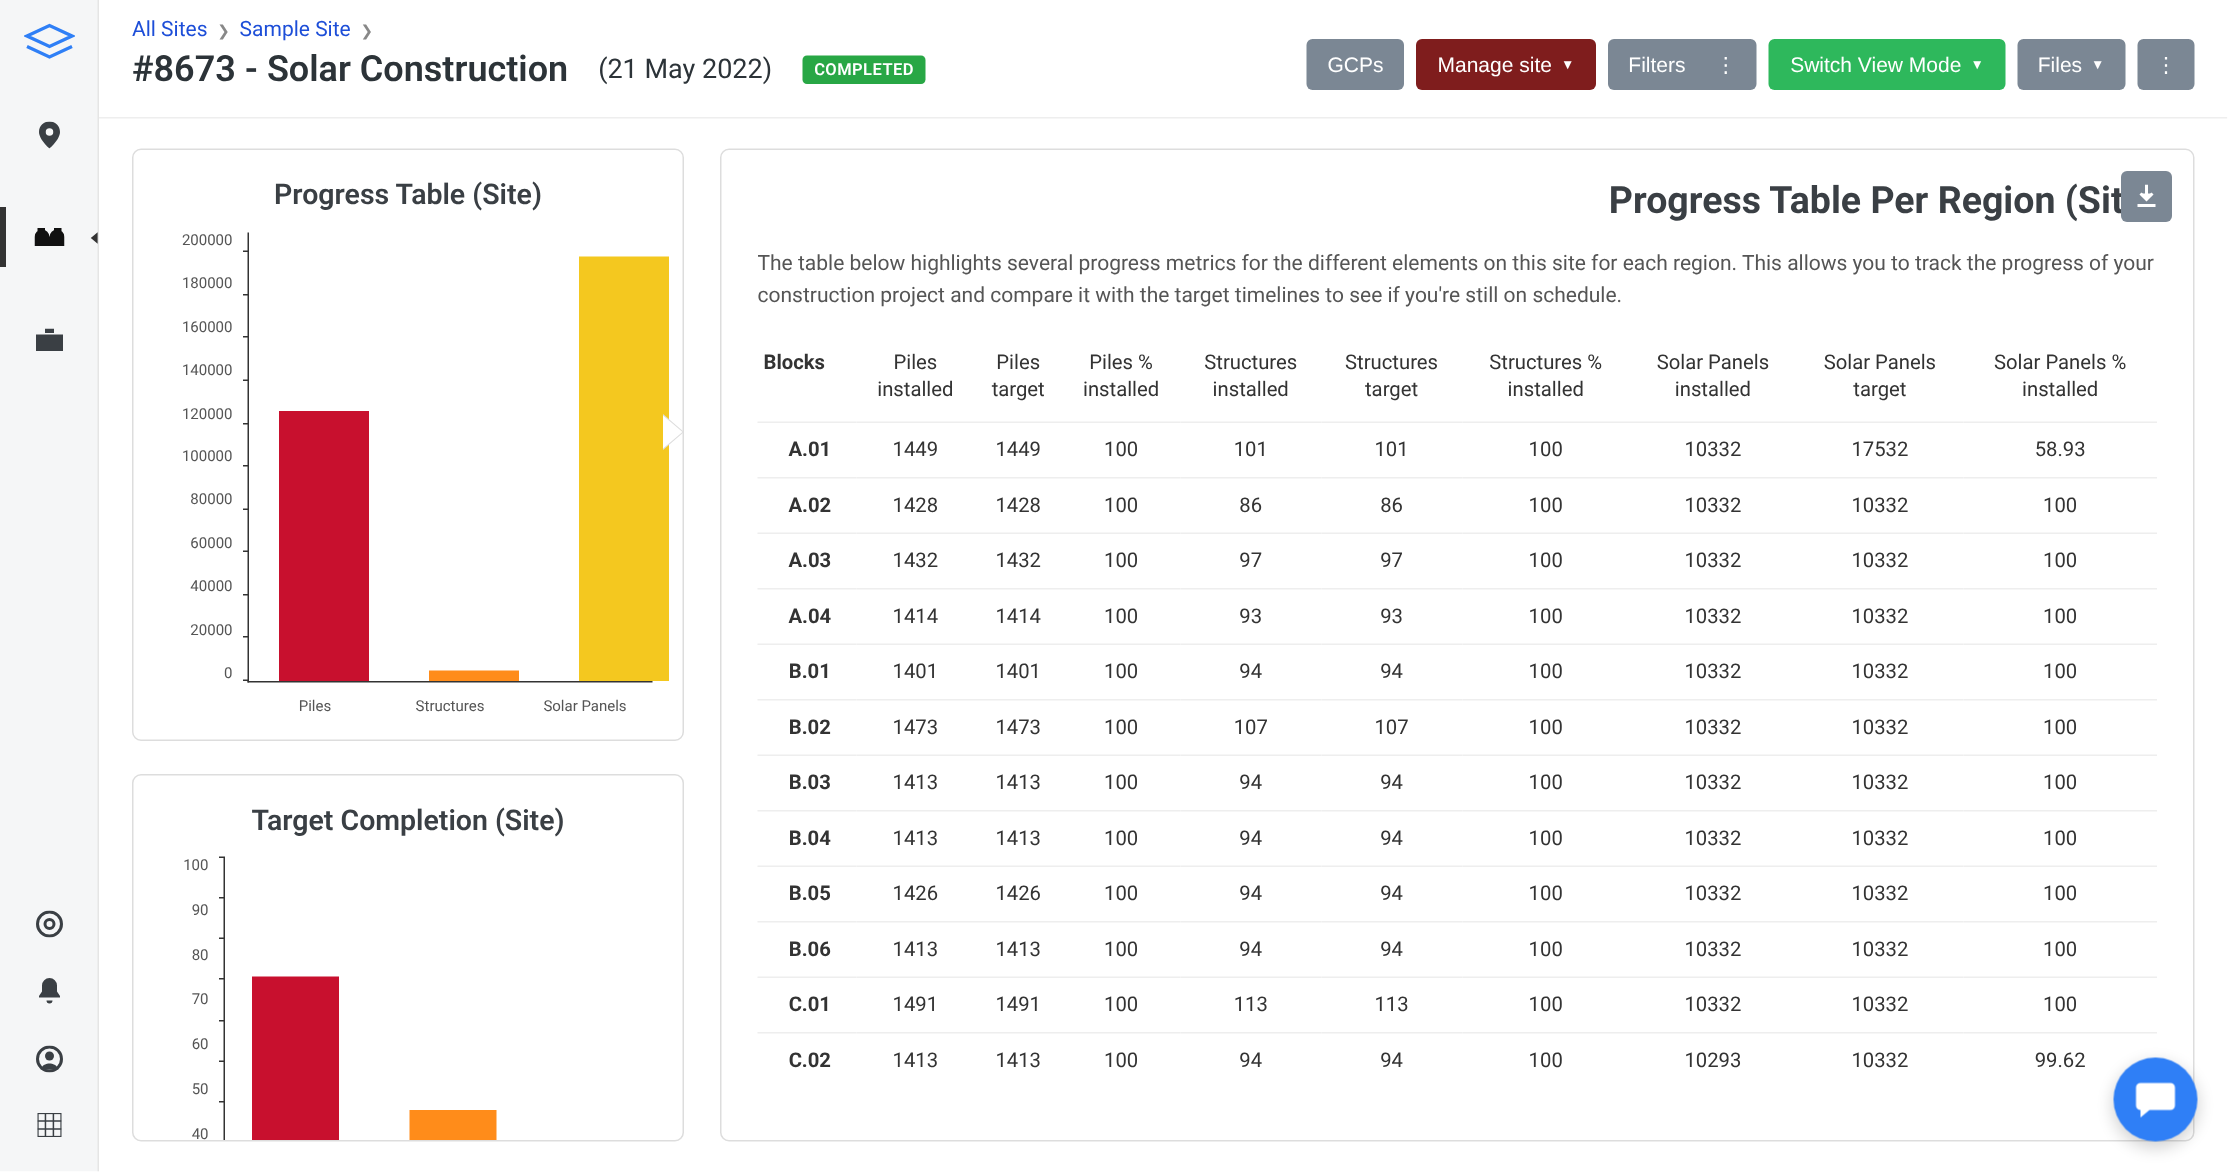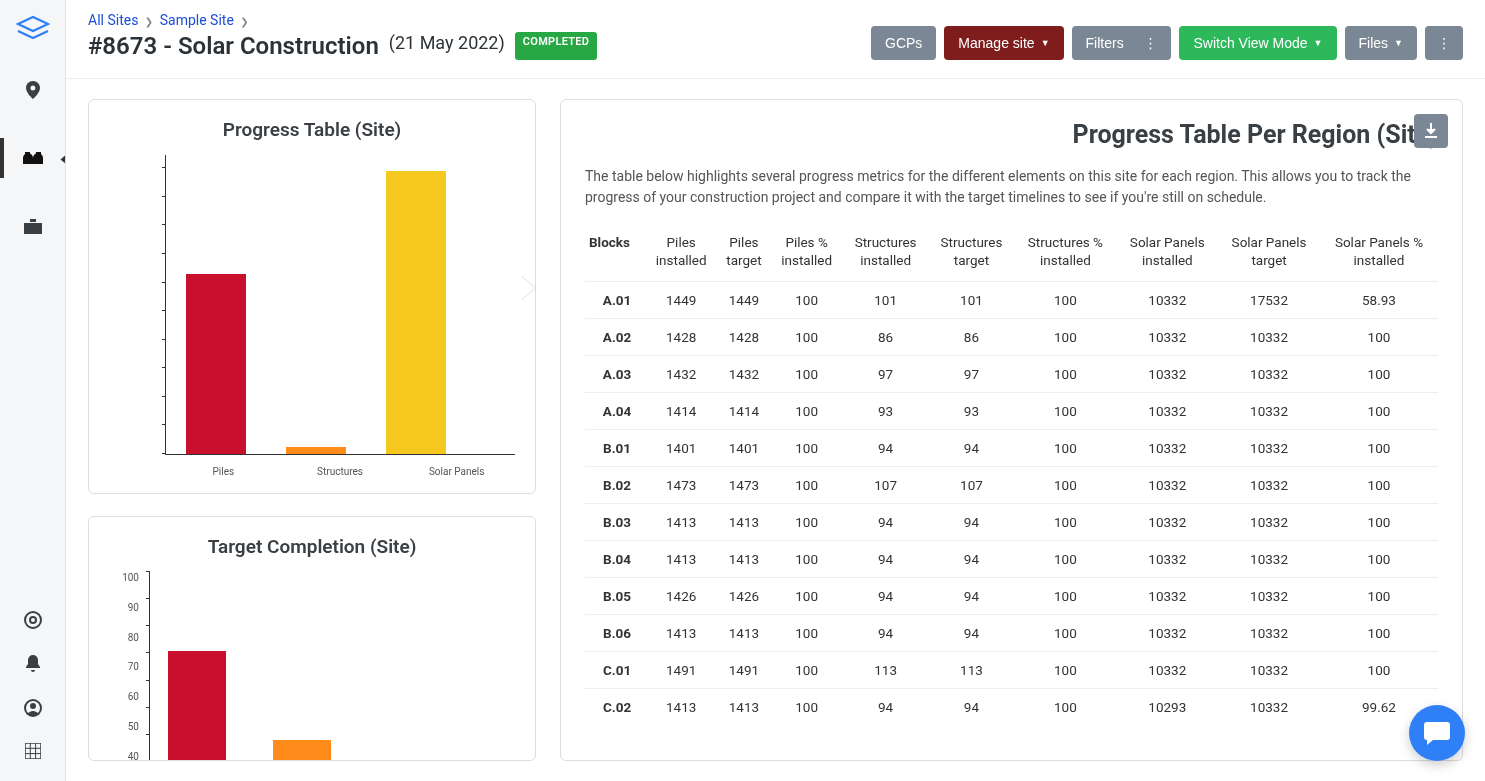--- a/index.html
+++ b/index.html
@@ -15,34 +15,34 @@
     .spacer { flex: 1; }
     .bottom-icons { display: flex; flex-direction: column; gap: 22px; align-items: center; padding-bottom: 18px; }
     .bi { color: #3a3f44; font-size: 17px; cursor: pointer; }
 
     .main { flex: 1; display: flex; flex-direction: column; overflow: hidden; }
     
     .topbar { padding: 12px 22px 18px 22px; border-bottom: 1px solid #eee; display: flex; align-items: flex-end; justify-content: space-between; }
     .breadcrumb { font-size: 14px; color: #3b82f6; }
     .breadcrumb a { color: #1d4ed8; text-decoration: none; cursor: pointer; }
     .crumb-sep { color: #888; margin: 0 3px; font-size: 10px; }
-    .page-title { font-size: 24px; font-weight: 600; color: #2c3338; margin-top: 4px; display: flex; gap: 10px; }
+    .page-title { font-size: 24px; font-weight: 600; color: #2c3338; margin-top: 4px; display: flex; align-items: center; gap: 20px; }
     .page-date { font-size: 18px; font-weight: 400; color: #2c3338; }
     .badge { background: #28a745; color: #fff; font-size: 11px; font-weight: 600; padding: 3px 8px; border-radius: 3px; letter-spacing: 0.3px; }
     .toolbar { display: flex; gap: 8px; align-items: flex-start; }
     .btn { padding: 9px 14px; border-radius: 4px; font-size: 14px; font-weight: 500; color: #fff; border: none; cursor: pointer; display: flex; align-items: center; gap: 6px; }
     .btn.gray { background: #7b8794; }
     .btn.green { background: #7f1d1d; }
     .btn.green2 { background: #2eb85c; }
     .btn.icon-only { padding: 9px 12px; background: #7b8794; }
     .caret { font-size: 9px; }
 
     .content { flex: 1; display: flex; gap: 24px; padding: 20px 22px; overflow: hidden; position: relative;}
     
-    .left-col { width: 448px; display: flex; flex-direction: column; gap: 22px; }
+    .left-col { width: 368px; display: flex; flex-direction: column; gap: 22px; }
     .card { border: 1px solid #ddd; border-radius: 6px; padding: 18px 14px; position: relative; }
     .card-title { text-align: center; font-size: 19px; font-weight: 600; color: #3a3f44; margin-bottom: 14px; }
     .chart { position: relative; height: 320px; }
     .chart-y-axis { position: absolute; left: 0; top: 0; bottom: 20px; width: 58px; display: flex; flex-direction: column; justify-content: space-between; font-size: 10px; color: #555; text-align: right; padding-right: 6px; }
     .chart-plot { position: absolute; left: 62px; right: 6px; top: 0; bottom: 20px; border-left: 1px solid #333; border-bottom: 1px solid #333; }
     .chart-x-axis { position: absolute; left: 62px; right: 6px; bottom: -2px; display: flex; }
     .x-label { flex: 1; text-align: center; font-size: 10px; color: #555; }
     .bar { position: absolute; bottom: 0; width: 60px; }
     .tick { position:absolute; left:-4px; width:4px; height:1px; background:#333; }
     .arrow-right { position: absolute; right: -1px; top: 176px; width: 0; height: 0; border-top: 12px solid transparent; border-bottom: 12px solid transparent; border-left: 14px solid #ddd; }
@@ -154,20 +154,33 @@
             <span>⋮</span>
           </button>
       </div>
     </div>
 
     <div class="content">
       <div class="left-col">
         <div class="card">
           <div class="card-title">Progress Table (Site)</div>
           <div class="chart" id="chart1">
+              <div class="chart-y-axis">
+                <div>200000</div>
+                <div>180000</div>
+                <div>160000</div>
+                <div>140000</div>
+                <div>120000</div>
+                <div>100000</div>
+                <div>80000</div>
+                <div>60000</div>
+                <div>40000</div>
+                <div>20000</div>
+                <div>0</div>
+              </div>
               <div class="chart-plot">
                 <div class="tick" style="bottom: 0px;"></div>
                 <div class="tick" style="bottom: 28.5714px;"></div>
                 <div class="tick" style="bottom: 57.1429px;"></div>
                 <div class="tick" style="bottom: 85.7143px;"></div>
                 <div class="tick" style="bottom: 114.286px;"></div>
                 <div class="tick" style="bottom: 142.857px;"></div>
                 <div class="tick" style="bottom: 171.429px;"></div>
                 <div class="tick" style="bottom: 200px;"></div>
                 <div class="tick" style="bottom: 228.571px;"></div>

